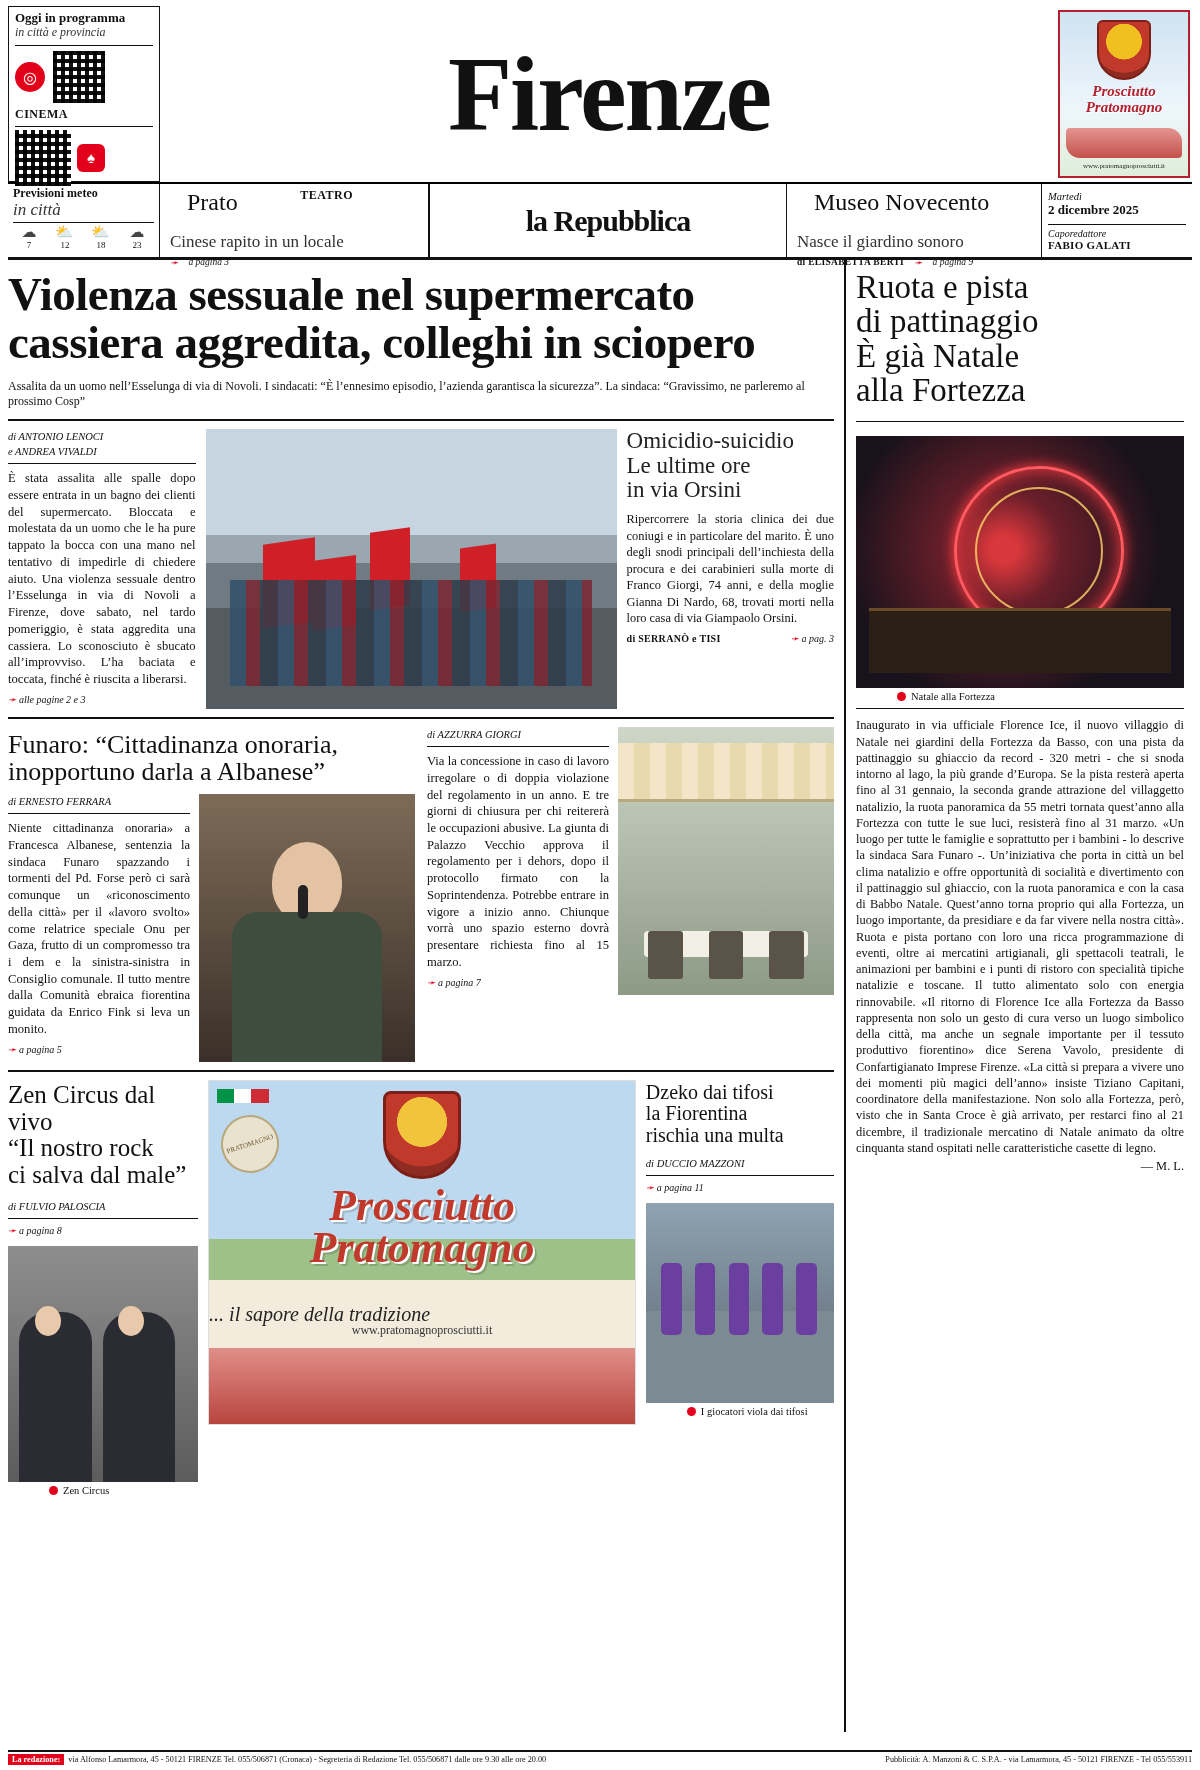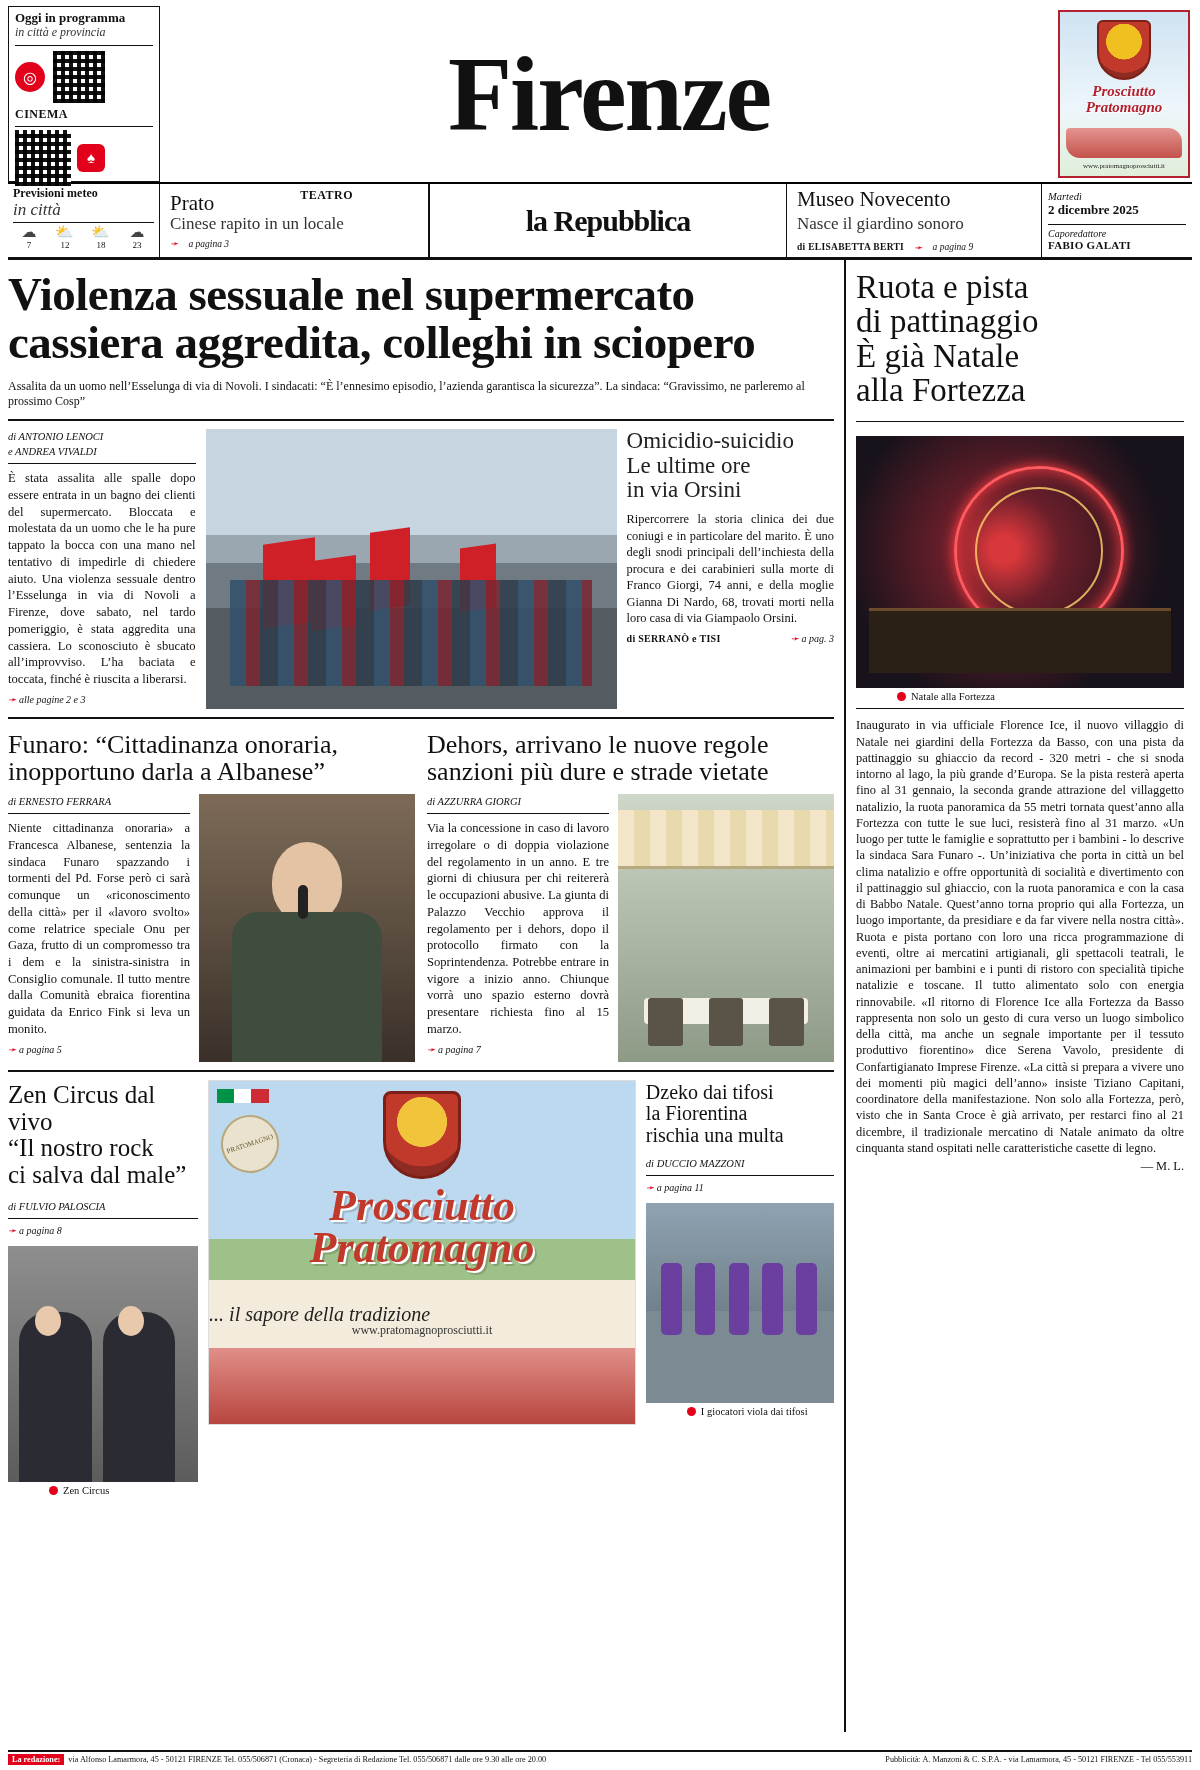--- a/index.html
+++ b/index.html
@@ -54,22 +54,22 @@
   .secondstrip { display:flex; height:76px; border-bottom:3px solid #111; }
   .meteo { width:152px; border-right:1px solid #111; padding:3px 5px; }
   .meteo-title { font-weight:bold; font-size:12px; line-height:1.1;}
   .meteo-sub { font-style:italic; font-size:17px; color:#333; }
   .meteo-rule { border-top:1px solid #111; margin:2px 0 2px; }
   .meteo-days { display:flex; gap:4px; align-items:flex-end;}
   .mday { font-size:9px; text-align:center; width:32px; }
   .mday .ico { font-size:15px; line-height:1; color:#444; }
   .teaser { padding:4px 10px; border-right:1px solid #111; display:flex; flex-direction:column; justify-content:center;}
   .teaser.left { width:270px; }
-  .teaser.right { width:255px;justify-content:space-between; }
-  .teaser h3 { margin:0; font-size:21px; font-weight:normal; line-height:1.05; }
+  .teaser.right { width:255px; }
+  .teaser h3 { margin:17px; font-size:24px; font-weight:normal; line-height:1.05; }
   .teaser p { margin:1px 0 0; font-size:17px; color:#333; line-height:1.1;}
   .teaser .meta { font-size:9.5px; font-style:italic; margin-top:5px; display:flex; gap:10px; align-items:center;}
   .teaser .meta b { font-style:normal; letter-spacing:.3px; font-size:9.5px;}
   .arrow { color:#e2001a; font-size:10px; }
   .logo-rep { flex:1; display:flex; align-items:center; justify-content:center; border-right:1px solid #111;}
   .logo-rep span { font-size:30px; font-weight:bold; letter-spacing:-1px; }
   .dateblock { width:150px; padding:4px 6px; text-align:left; display:flex; flex-direction:column; justify-content:center;}
   .dateblock .d1 { font-size:10.5px; font-style:italic; }
   .dateblock .d2 { font-size:13px; font-weight:bold; margin-bottom:6px;}
   .dateblock .d3 { font-size:10px; font-style:italic; border-top:1px solid #111; padding-top:3px;}
@@ -336,21 +336,20 @@
             </div>
             <div class="photo art-photo ph-speaker">
               <div class="head"></div>
               <div class="body"></div>
               <div class="mic"></div>
             </div>
           </div>
         </div>
 
         <div class="art">
-          <h2>Dehors, arrivano le nuove regole sanzioni più dure e strade vietate</h2>
           <div class="art-inner">
             <div class="art-col">
               <div class="byline">di AZZURRA GIORGI</div>
               <div class="body">Via la concessione in caso di lavoro irregolare o di doppia violazione del regolamento in un anno. E tre giorni di chiusura per chi reitererà le occupazioni abusive. La giunta di Palazzo Vecchio approva il regolamento per i dehors, dopo il protocollo firmato con la Soprintendenza. Potrebbe entrare in vigore a inizio anno. Chiunque vorrà uno spazio esterno dovrà presentare richiesta fino al 15 marzo.</div>
               <div class="pagelink">
                 <span class="arrow">➛</span>
                 <span>a pagina 7</span>
               </div>
             </div>
             <div class="photo art-photo ph-dehors">

